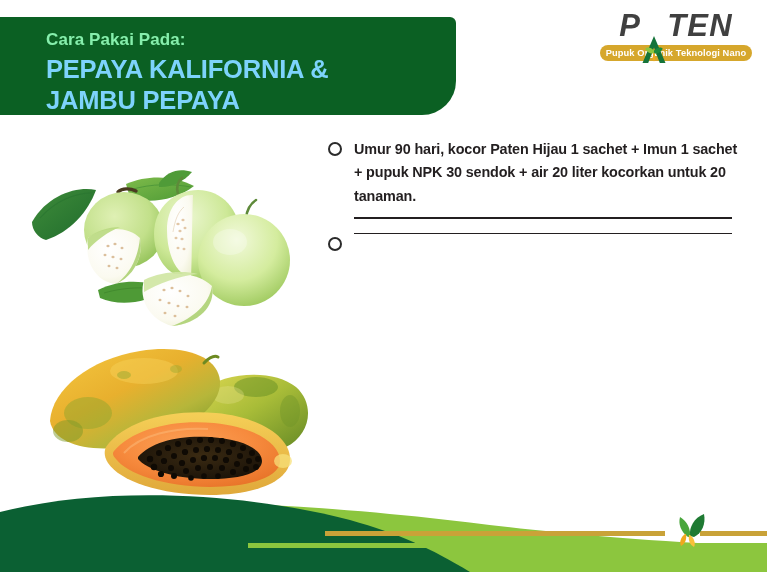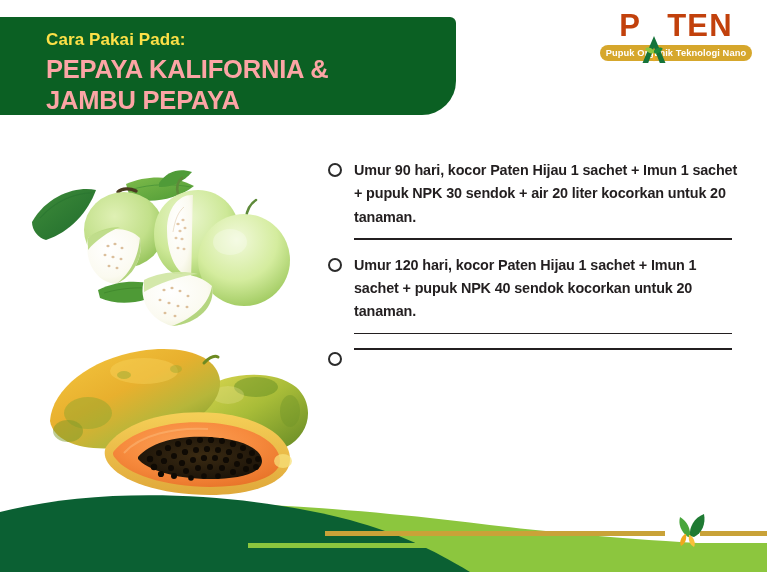--- a/index.html
+++ b/index.html
@@ -22,52 +22,53 @@
     top: 17px;
     width: 476px;
     height: 98px;
     background: #0b6023;
     border-top-right-radius: 6px;
     border-bottom-right-radius: 34px;
     box-sizing: border-box;
     padding: 13px 0 0 66px;
   }
   #header-eyebrow {
-    color: #fde047;
+    color: #86efac;
     font-size: 17px;
     font-weight: bold;
     letter-spacing: 0.1px;
     line-height: 1.15;
     margin: 0 0 4px 0;
   }
   .header-title-line {
-    color: #fca5a5;
+    color: #7dd3fc;
     font-size: 25.5px;
     font-weight: bold;
     line-height: 1.22;
     letter-spacing: -0.2px;
     white-space: nowrap;
   }
 
   
   #logo-block {
     position: absolute;
     right: 12px;
     top: 10px;
     width: 158px;
     text-align: center;
   }
   #logo-wordmark {
     font-size: 31px;
     font-weight: bold;
-    color: #c2410c;
+    color: #404040;
     letter-spacing: 1.2px;
     line-height: 1;
     position: relative;
     display: inline-block;
+    font-style: italic;
   }
   #logo-wordmark .logo-a-slot {
     display: inline-block;
     width: 26px;
     position: relative;
     vertical-align: baseline;
   }
   #logo-leaf-mark {
     position: absolute;
     left: 0;
@@ -101,21 +102,21 @@
     left: 28px;
     top: 335px;
     width: 300px;
     height: 170px;
   }
 
   
   #instructions {
     position: absolute;
     left: 328px;
-    top: 159px;
+    top: 138px;
     width: 412px;
   }
   .instruction-item {
     position: relative;
     padding-left: 26px;
     margin-bottom: 14px;
   }
   .bullet-ring {
     position: absolute;
     left: 0px;
@@ -359,25 +360,20 @@
 </svg>
 
 <div id="instructions">
 
   <div class="instruction-item">
     <span class="bullet-ring"></span>
     <div class="instruction-text">Umur 90 hari, kocor Paten Hijau 1 sachet + Imun 1 sachet + pupuk NPK 30 sendok + air 20 liter kocorkan untuk 20 tanaman.</div>
     <div class="instruction-rule"></div>
   </div>
 
-  <div class="instruction-item">
-    <span class="bullet-ring"></span>
-    <div class="instruction-text">Umur 120 hari, kocor Paten Hijau 1 sachet + Imun 1 sachet + pupuk NPK 40 sendok kocorkan untuk 20 tanaman.</div>
-    <div class="instruction-rule"></div>
-  </div>
 
   <div class="instruction-item">
     <span class="bullet-ring"></span>
     <div class="instruction-rule"></div>
   </div>
 
 </div>
 
 <svg id="bottom-decoration" viewBox="0 0 767 90" preserveAspectRatio="none">
 

